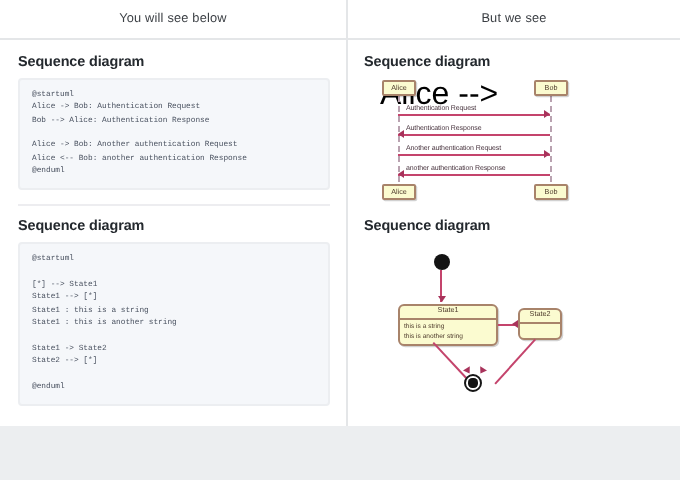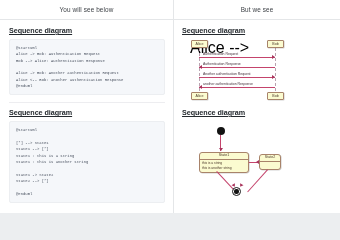--- a/index.html
+++ b/index.html
@@ -52,21 +52,20 @@
     overflow: hidden;
     background: #ffffff;
   }
 
   .sec-title {
     font-size: 7.2px;
     font-weight: bold;
     color: #24292e;
     margin: 0 0 4px 0;
     letter-spacing: -.05px;
-    text-decoration: underline;
   }
   .col-left .sec-title { margin-bottom: 4px; }
 
   .codeblock {
     background: #f5f7fa;
     border: 1px solid #eceef1;
     border-radius: 2px;
     padding: 5px 6px;
     margin-bottom: 7px;
     font-family: "Liberation Mono", monospace;

